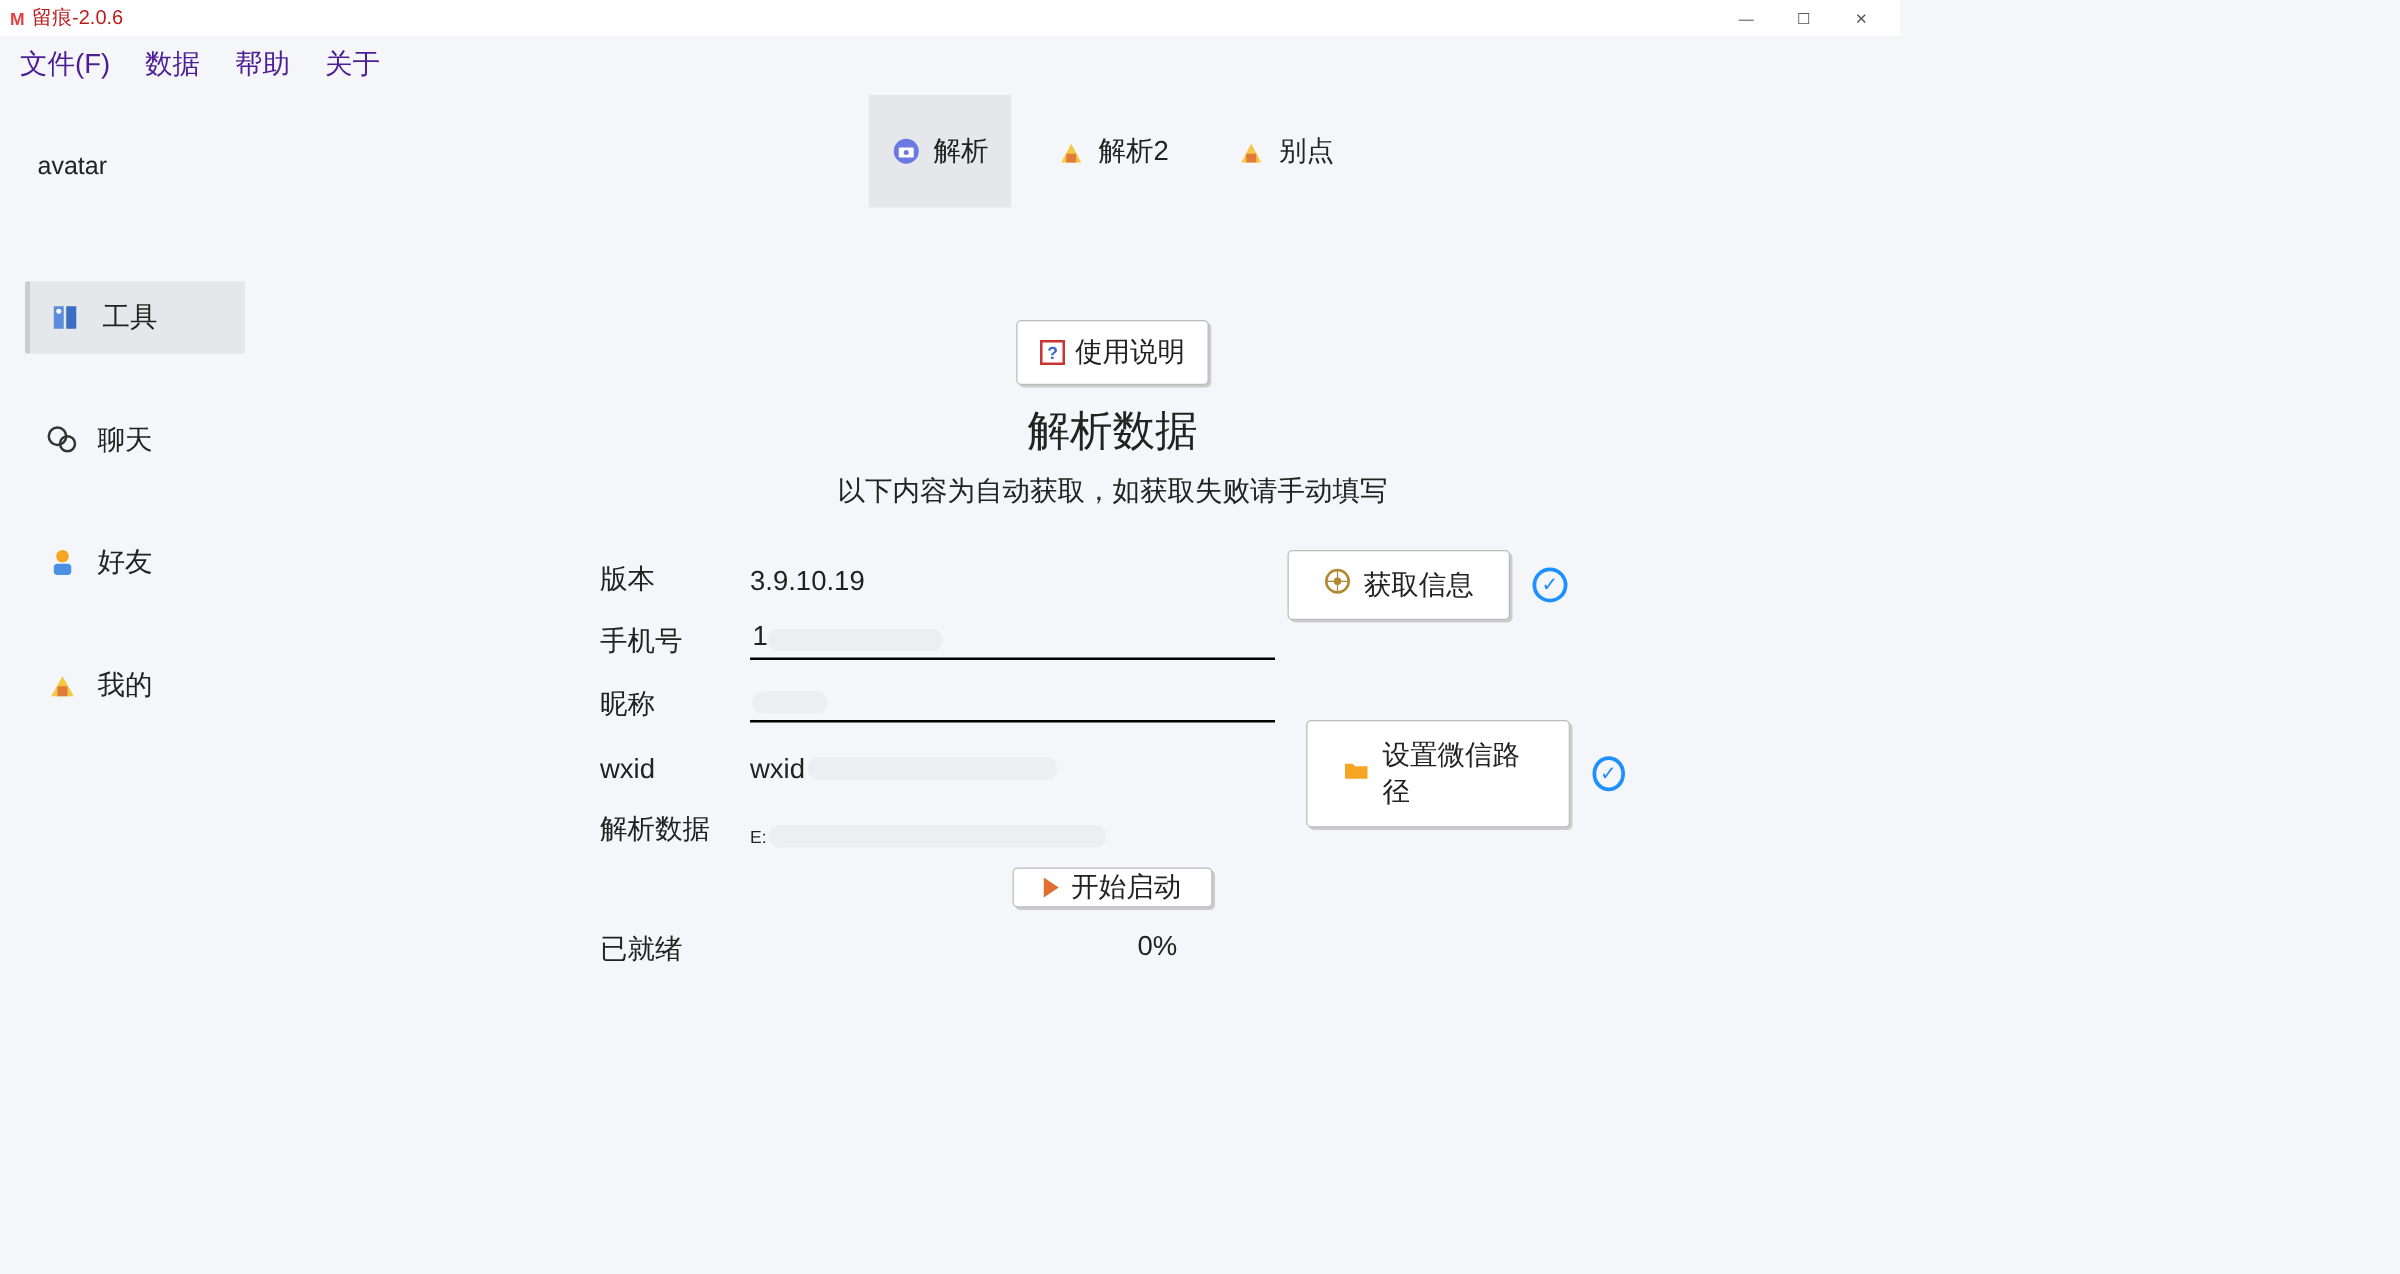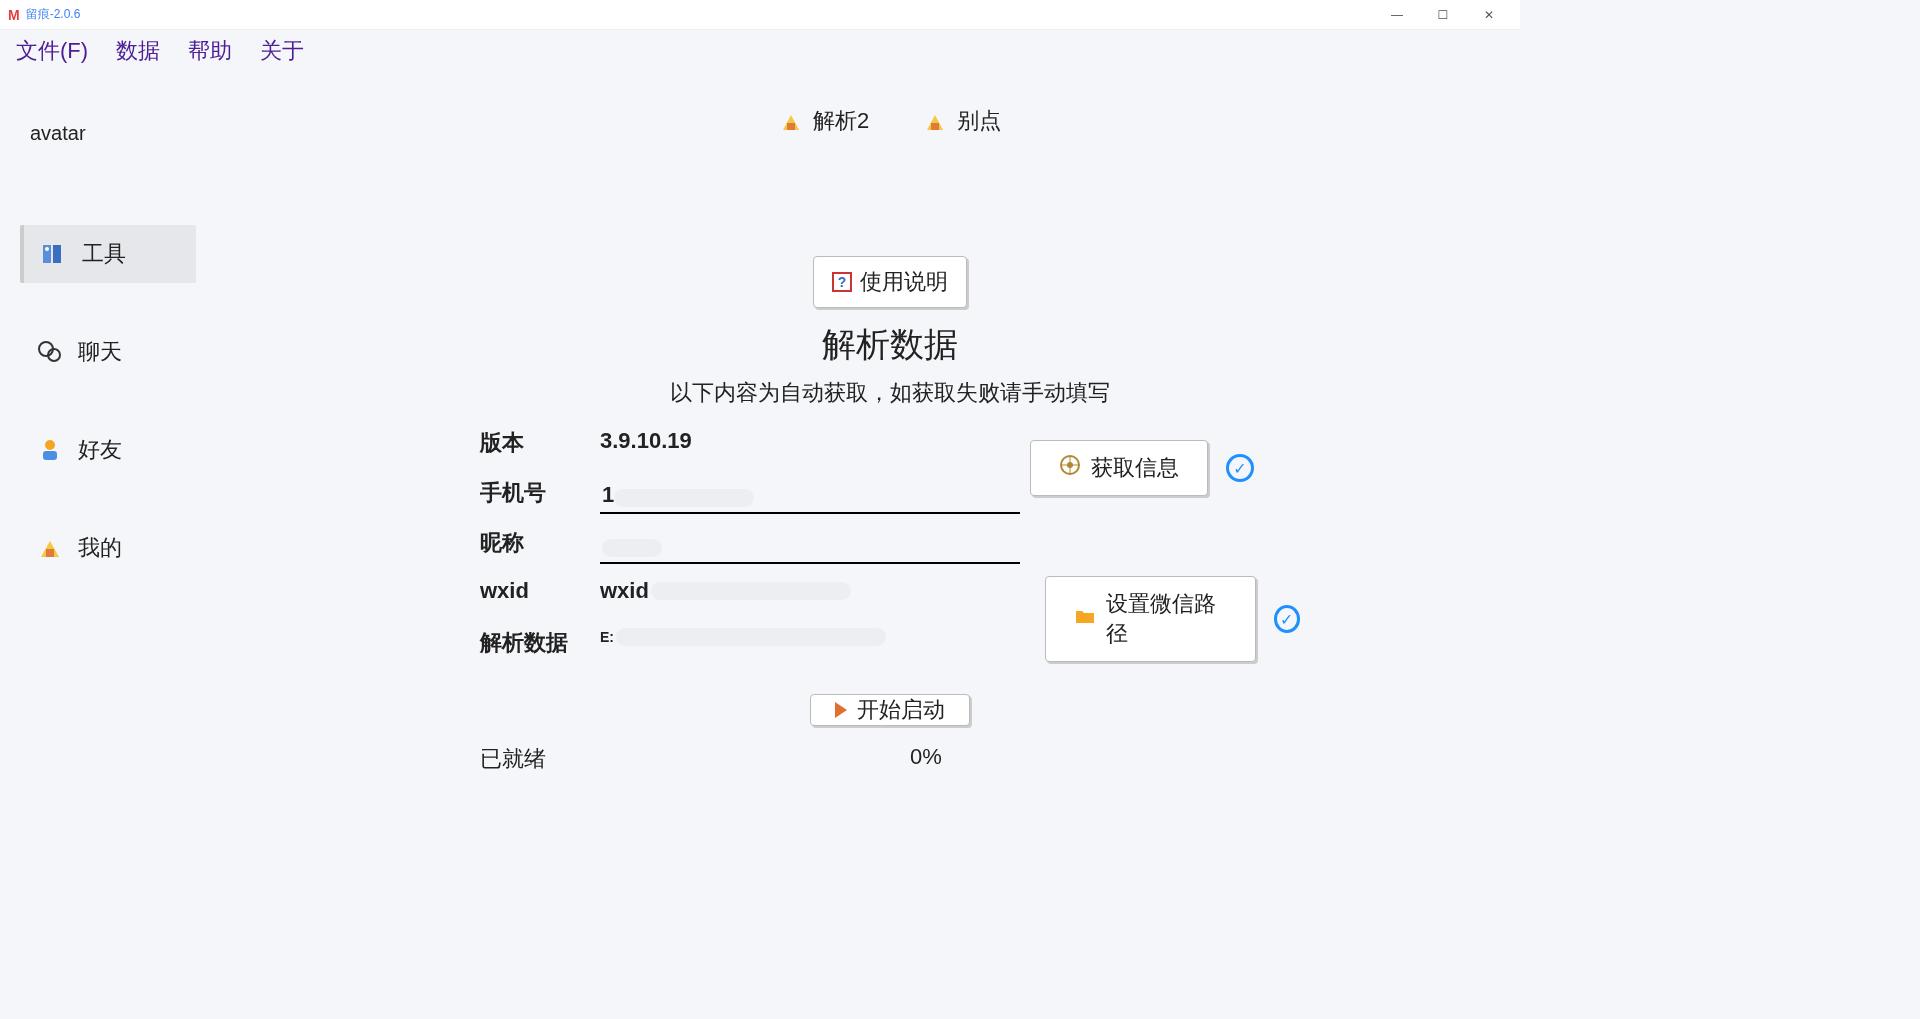--- a/index.html
+++ b/index.html
@@ -1,20 +1,20 @@
 <!DOCTYPE html>
 <html><head>
 <meta charset="utf-8">
 <style>
 * { box-sizing: border-box; margin: 0; padding: 0; }
 body { width: 1520px; height: 800px; background: #f5f6f9; font-family: "Microsoft YaHei", sans-serif; color: #222; overflow: hidden; }
 
 .titlebar { height: 30px; background: #fff; display: flex; align-items: center; padding: 0 8px; border-bottom: 1px solid #eee; }
 .titlebar .logo { color: #e53e3e; font-weight: bold; font-size: 14px; margin-right: 6px; }
-.titlebar .title { font-size: 12px; color: #3b82f6; flex: 0 0 auto; }
+.titlebar .title { font-size: 16px; color: #b91c1c; flex: 0 0 auto; }
 .titlebar .spacer { flex: 1; }
 .titlebar .winbtn { width: 46px; height: 30px; display: flex; align-items: center; justify-content: center; color: #555; font-size: 12px; }
 
 .menubar { height: 42px; display: flex; align-items: center; padding: 0 8px; gap: 12px; font-size: 22px; color: #4c1d95; }
 .menubar .menuitem { padding: 4px 8px; }
 
 .content { display: flex; height: calc(100% - 72px); }
 
 .sidebar { width: 260px; padding: 20px 0 0 20px; display: flex; flex-direction: column; }
 .avatar { font-size: 20px; margin: 30px 0 80px 10px; }
@@ -29,21 +29,21 @@
 .tab.active { background: #e6e7ea; }
 .tab .ticon { width: 24px; height: 24px; display: inline-flex; align-items: center; justify-content: center; }
 
 .help-btn { display: inline-flex; align-items: center; gap: 8px; padding: 10px 18px; font-size: 22px; background: #fff; border: 1px solid #bbb; border-radius: 4px; box-shadow: 2px 2px 0 #ccc; margin-bottom: 14px; }
 .help-icon { width: 20px; height: 20px; border: 2px solid #cc3333; color: #3366cc; display: inline-flex; align-items: center; justify-content: center; font-size: 14px; font-weight: bold; }
 
 h1.section-title { font-family: "SimSun", serif; font-weight: normal; font-size: 34px; margin-bottom: 10px; }
 .subtitle { font-size: 22px; margin-bottom: 20px; }
 
 .form { width: 820px; }
-.form-row { display: flex; align-items: flex-start; height: 50px; font-weight: bold; }
+.form-row { display: flex; align-items: flex-end; height: 50px; }
 .form-row .flabel { width: 120px; font-size: 22px; }
 .form-row .fvalue { font-size: 22px; }
 .redact { display: inline-block; background: #eceef1; border-radius: 10px; height: 18px; vertical-align: middle; }
 .r60 { width: 60px; }
 .r140 { width: 140px; }
 .r200 { width: 200px; }
 .r270 { width: 270px; }
 
 .side-btn-wrap { position: absolute; display: flex; align-items: center; gap: 18px; }
 .side-btn { display: inline-flex; align-items: center; gap: 10px; padding: 12px 28px; font-size: 22px; background: #fff; border: 1px solid #bbb; border-radius: 4px; box-shadow: 2px 2px 0 #ccc; }
@@ -121,20 +121,30 @@
               <rect x="9" y="14" width="8" height="8" fill="#e07b3c"></rect>
             </svg>
         </span>
         <span>我的</span>
       </div>
     </div>
   </div>
 
   <div class="main">
     <div class="tabs">
+      <div class="tab active">
+        <span class="ticon">
+          <svg width="22" height="22" viewBox="0 0 22 22">
+              <circle cx="11" cy="11" r="10" fill="#6b7ae0"></circle>
+              <rect x="5" y="8" width="12" height="8" rx="1" fill="#fff"></rect>
+              <circle cx="11" cy="12" r="2" fill="#6b7ae0"></circle>
+            </svg>
+        </span>
+        <span>解析</span>
+      </div>
       <div class="tab">
         <span class="ticon">
           <svg width="22" height="22" viewBox="0 0 22 22">
               <polygon points="3,20 11,5 19,20" fill="#f5c842"></polygon>
               <rect x="7" y="13" width="8" height="7" fill="#e07b3c"></rect>
             </svg>
         </span>
         <span>解析2</span>
       </div>
       <div class="tab">

